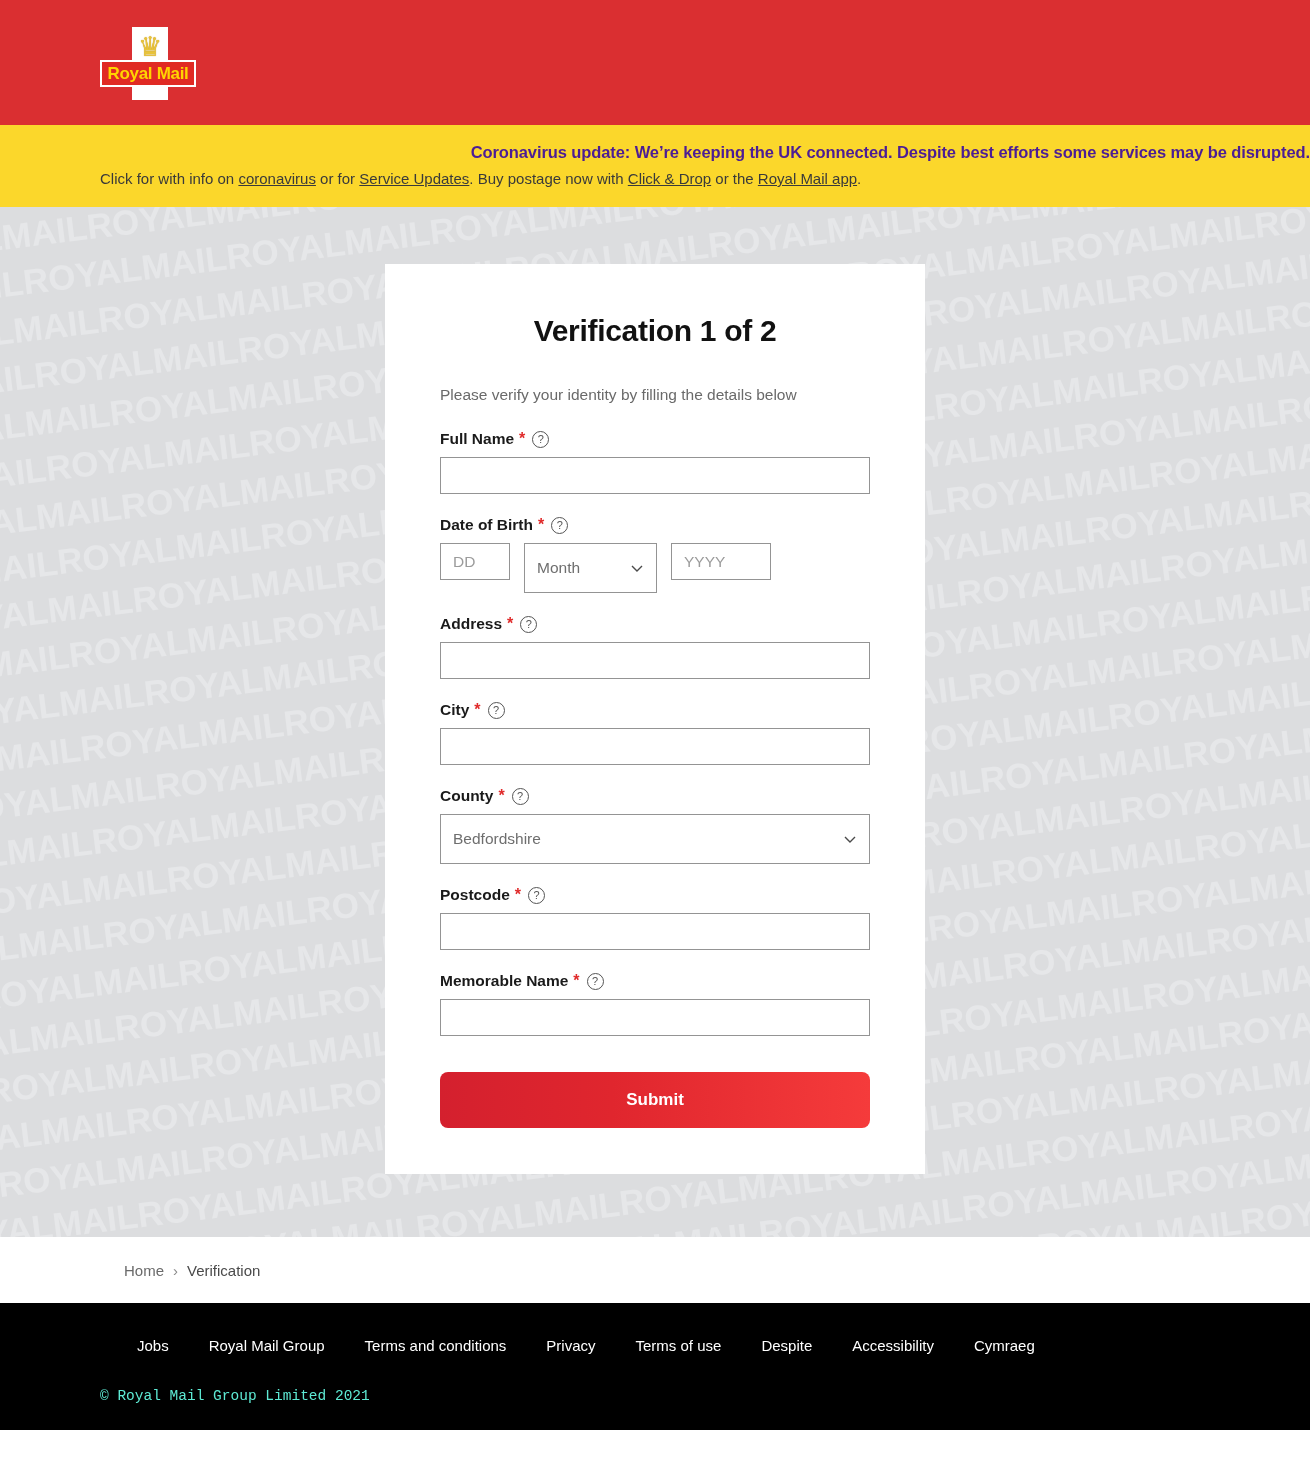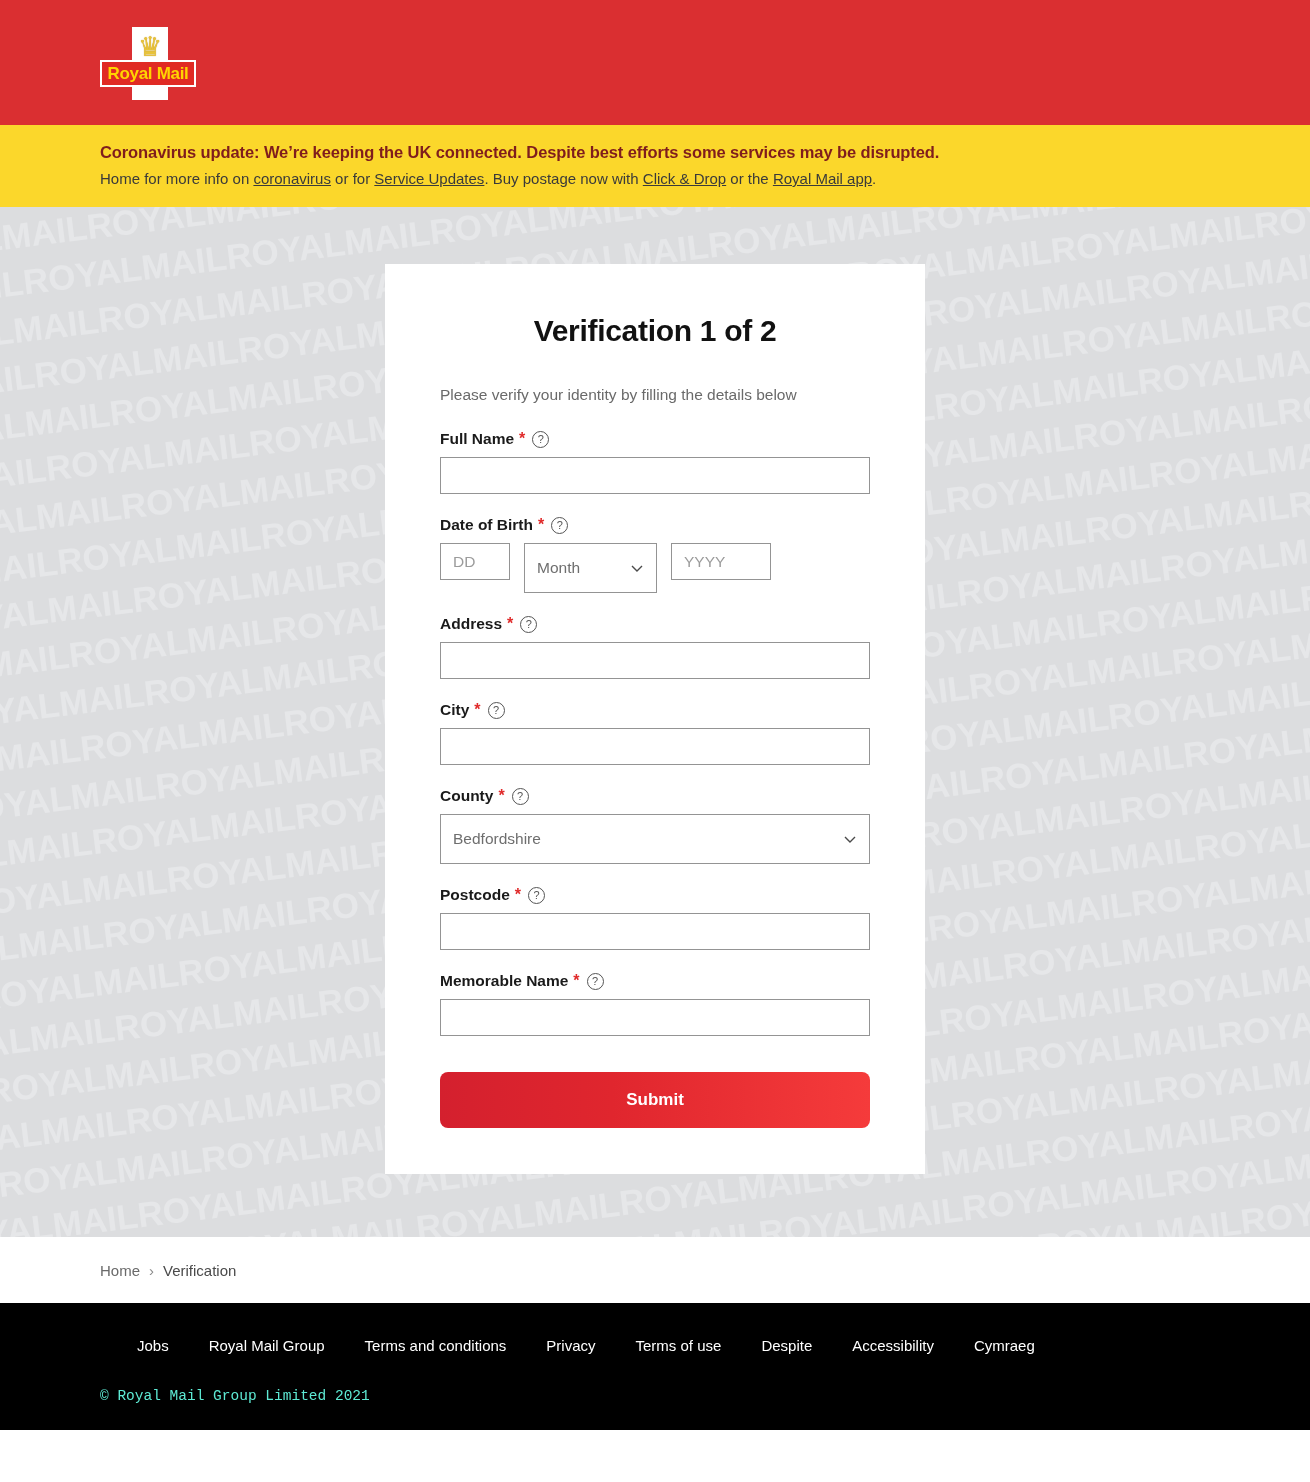--- a/index.html
+++ b/index.html
@@ -52,23 +52,24 @@
   }
 
   
   .banner {
     background: #FBD72B;
     padding: 18px 0 20px 100px;
   }
   .banner-title {
     font-size: 16.5px;
     font-weight: bold;
-    color: #7f1d1d;
+    color: #4c1d95;
     letter-spacing: -0.1px;
     margin-bottom: 8px;
+    text-align: right;
   }
   .banner-sub {
     font-size: 15px;
     color: #3a3a3a;
   }
   .banner-sub a {
     color: #3a3a3a;
     text-decoration: underline;
   }
 
@@ -199,21 +200,21 @@
     border-radius: 8px;
   }
 
   
   .breadcrumb {
     background: #ffffff;
     padding: 25px 0 24px 100px;
     font-size: 15px;
     color: #6a6a6a;
   }
-  .breadcrumb a { color: #6a6a6a; text-decoration: none; }
+  .breadcrumb a { color: #6a6a6a; text-decoration: none; margin-left: 24px; }
   .bc-sep { margin: 0 9px; color: #8a8a8a; }
   .bc-current { color: #4a4a4a; }
 
   
   .footer {
     background: #000000;
     padding: 34px 0 26px 0;
   }
   .footer-links {
     display: flex;
@@ -240,21 +241,21 @@
   <div class="logo">
     <div class="logo-white-panel"></div>
     <div class="logo-crown">♛</div>
     <div class="logo-bar">Royal Mail</div>
   </div>
 </div>
 
 <div class="banner">
   <div class="banner-title">Coronavirus update: We’re keeping the UK connected. Despite best efforts some services may be disrupted.</div>
   <div class="banner-sub">
-    <span>Home for more info on </span><a href="#">coronavirus</a><span> or for </span><a href="#">Service Updates</a><span>. Buy postage now with </span><a href="#">Click &amp; Drop</a><span> or the </span><a href="#">Royal Mail app</a><span>.</span>
+    <span>Click for with info on </span><a href="#">coronavirus</a><span> or for </span><a href="#">Service Updates</a><span>. Buy postage now with </span><a href="#">Click &amp; Drop</a><span> or the </span><a href="#">Royal Mail app</a><span>.</span>
   </div>
 </div>
 
 <div class="watermark-area">
   <div class="watermark-layer" id="wm">
       <div class="wm-row" style="margin-left: -160px;">ROYALMAILROYALMAILROYALMAILROYALMAILROYALMAILROYALMAILROYALMAILROYALMAILROYALMAIL</div>
       <div class="wm-row" style="margin-left: -90px;">ROYALMAILROYALMAILROYALMAILROYALMAILROYALMAILROYALMAILROYALMAILROYALMAILROYALMAIL</div>
       <div class="wm-row" style="margin-left: -160px;">ROYALMAILROYALMAILROYALMAILROYALMAILROYALMAILROYALMAILROYALMAILROYALMAILROYALMAIL</div>
       <div class="wm-row" style="margin-left: -90px;">ROYALMAILROYALMAILROYALMAILROYALMAILROYALMAILROYALMAILROYALMAILROYALMAILROYALMAIL</div>
       <div class="wm-row" style="margin-left: -160px;">ROYALMAILROYALMAILROYALMAILROYALMAILROYALMAILROYALMAILROYALMAILROYALMAILROYALMAIL</div>

